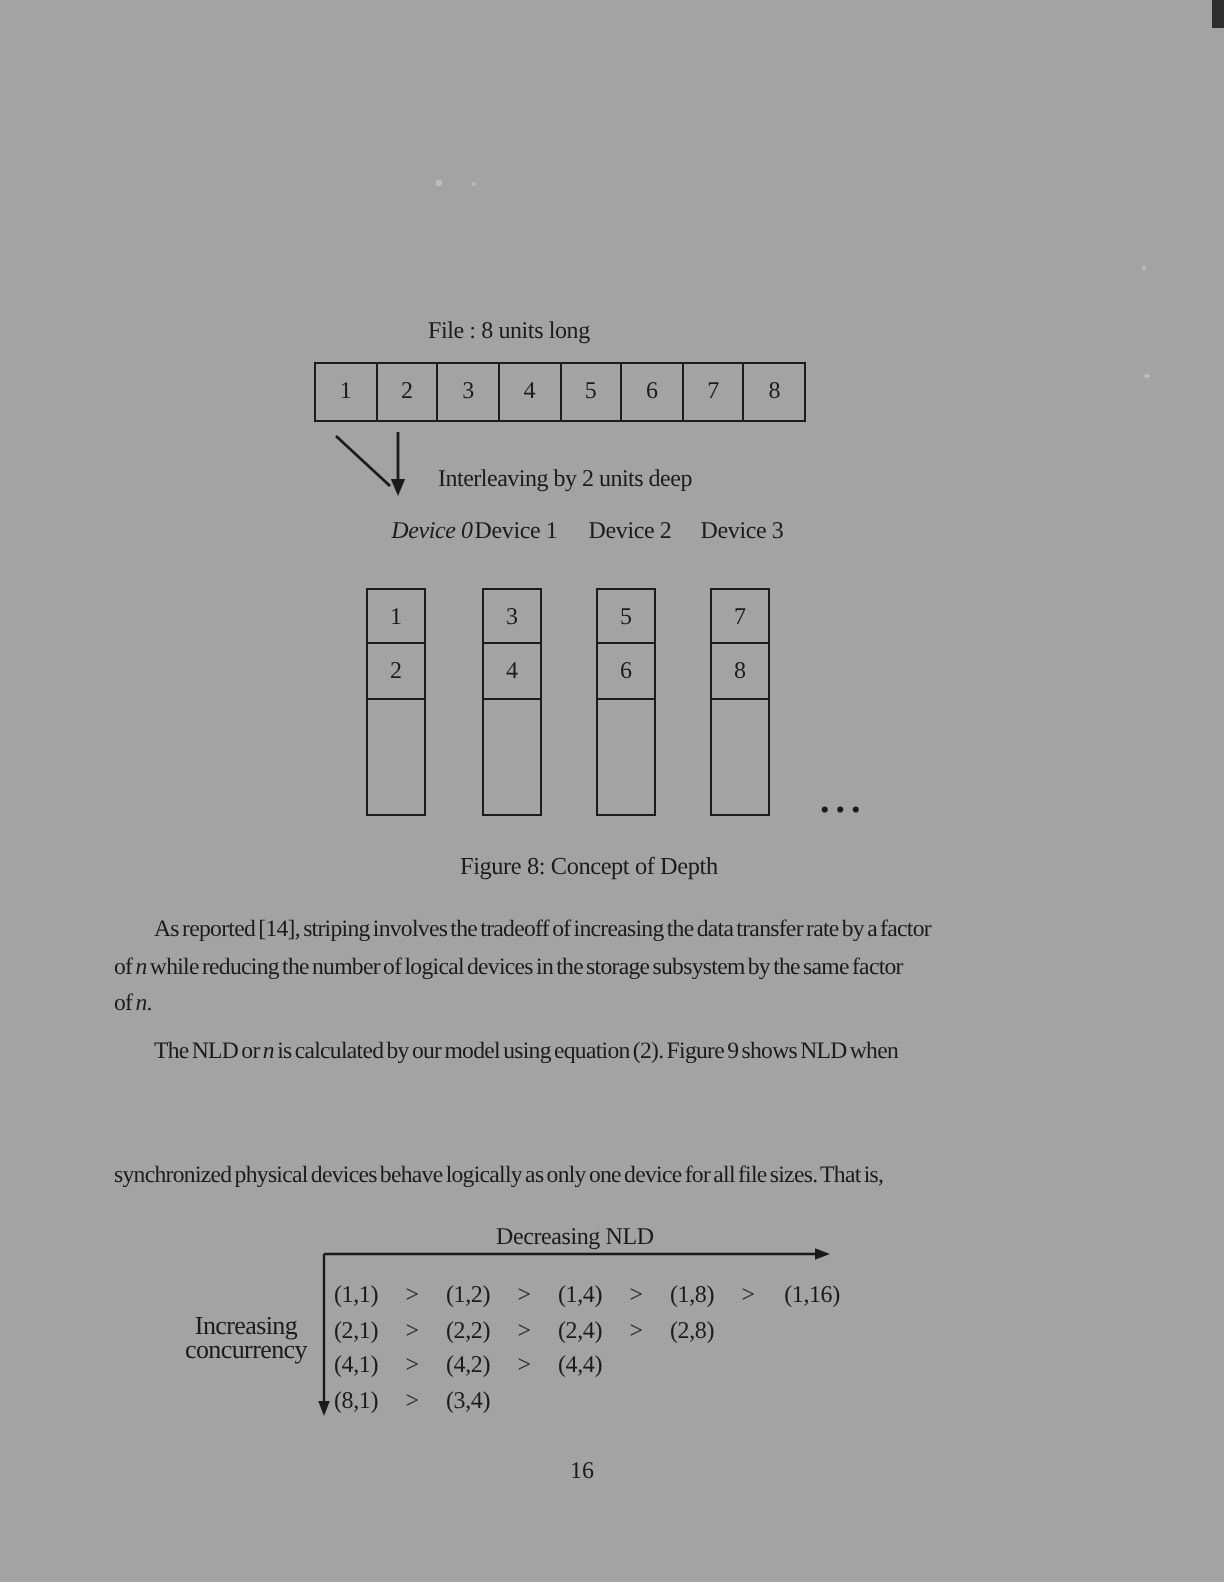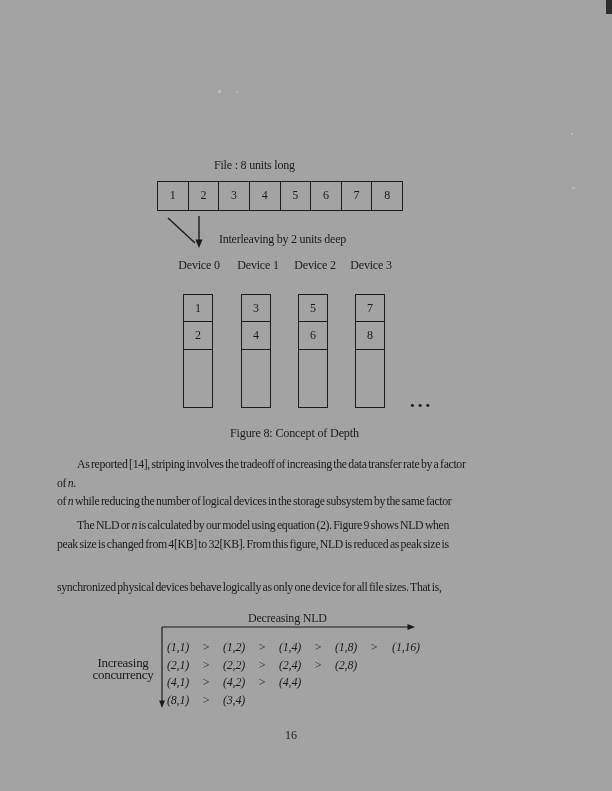--- a/index.html
+++ b/index.html
@@ -31,21 +31,21 @@
   
   .para{left:57px;width:500px;font-size:11.8px;letter-spacing:-0.35px;word-spacing:-1px;
     line-height:18.7px;}
   .pline{white-space:nowrap;}
   .pline.indent{padding-left:20px;}
   
   .nld-x-label{left:248px;top:611px;font-size:12px;letter-spacing:-0.2px;white-space:nowrap;}
   .nld-axes{left:156px;top:620px;}
   .nld-y-label{left:86px;top:657px;width:74px;text-align:center;font-size:13px;
     line-height:11.8px;letter-spacing:-0.3px;}
-  .nld-matrix{left:162px;top:639px;font-size:12px;letter-spacing:-0.2px;font-style:italic;}
+  .nld-matrix{left:162px;top:639px;font-size:12px;letter-spacing:-0.2px;}
   .nld-row{display:grid;grid-template-columns:32px 24px 32px 24px 32px 24px 32px 24px 40px;
     height:17.7px;line-height:17.7px;}
   .nld-cell{text-align:center;}
   .page-number{left:285px;top:728px;font-size:12px;}
 </style>
 </head>
 <body>
 
 <div id="page">
 
@@ -68,21 +68,21 @@
     <div class="file-cell">8</div>
   </div>
 
   <svg class="abs interleave-arrow" width="46" height="42">
     <line x1="6" y1="5" x2="33" y2="30" stroke="#1b1b1b" stroke-width="1.4"></line>
     <line x1="37" y1="3" x2="37" y2="28" stroke="#1b1b1b" stroke-width="1.4"></line>
     <polygon points="37,35 33.4,26.5 40.6,26.5" fill="#1b1b1b"></polygon>
   </svg>
   <div class="abs interleave-label">Interleaving by 2 units deep</div>
 
-  <div class="abs device-label" style="left:164px;">Device 0</div>
+  <div class="abs device-label" style="left:181px;font-style:italic;">Device 0</div>
   <div class="abs device-label" style="left:223px;">Device 1</div>
   <div class="abs device-label" style="left:280px;">Device 2</div>
   <div class="abs device-label" style="left:336px;">Device 3</div>
 
   <div class="abs device-col" style="left:183px;">
     <div class="dev-cell">1</div>
     <div class="dev-cell second">2</div>
   </div>
   <div class="abs device-col" style="left:241px;">
     <div class="dev-cell">3</div>
@@ -96,26 +96,25 @@
     <div class="dev-cell">7</div>
     <div class="dev-cell second">8</div>
   </div>
 
   <div class="abs device-ellipsis">...</div>
 
   <div class="abs figure-caption">Figure 8: Concept of Depth</div>
 
   <div class="abs para" style="top:455px;">
     <div class="pline indent"><span>As reported [14], striping involves the tradeoff of increasing the data transfer rate by a factor</span></div>
+    <div class="pline"><span>of </span><i>n</i><span> while reducing the number of logical devices in the storage subsystem by the same factor</span></div>
     <div class="pline"><span>of </span><i>n</i><span>.</span></div>
-    <div class="pline"><span>of </span><i>n</i><span> while reducing the number of logical devices in the storage subsystem by the same factor</span></div>
   </div>
   <div class="abs para" style="top:516px;">
     <div class="pline indent"><span>The NLD or </span><i>n</i><span> is calculated by our model using equation (2). Figure 9 shows NLD when</span></div>
-    <div class="pline"><span>peak size is changed from 4[KB] to 32[KB]. From this figure, NLD is reduced as peak size is</span></div>
   </div>
   <div class="abs para" style="top:578px;">
     <div class="pline"><span>synchronized physical devices behave logically as only one device for all file sizes. That is,</span></div>
   </div>
 
   <div class="abs nld-x-label">Decreasing NLD</div>
 
   <svg class="abs nld-axes" width="264" height="94">
     <line x1="6" y1="7" x2="256" y2="7" stroke="#1b1b1b" stroke-width="1.2"></line>
     <polygon points="259,7 251.5,4.1 251.5,9.9" fill="#1b1b1b"></polygon>

